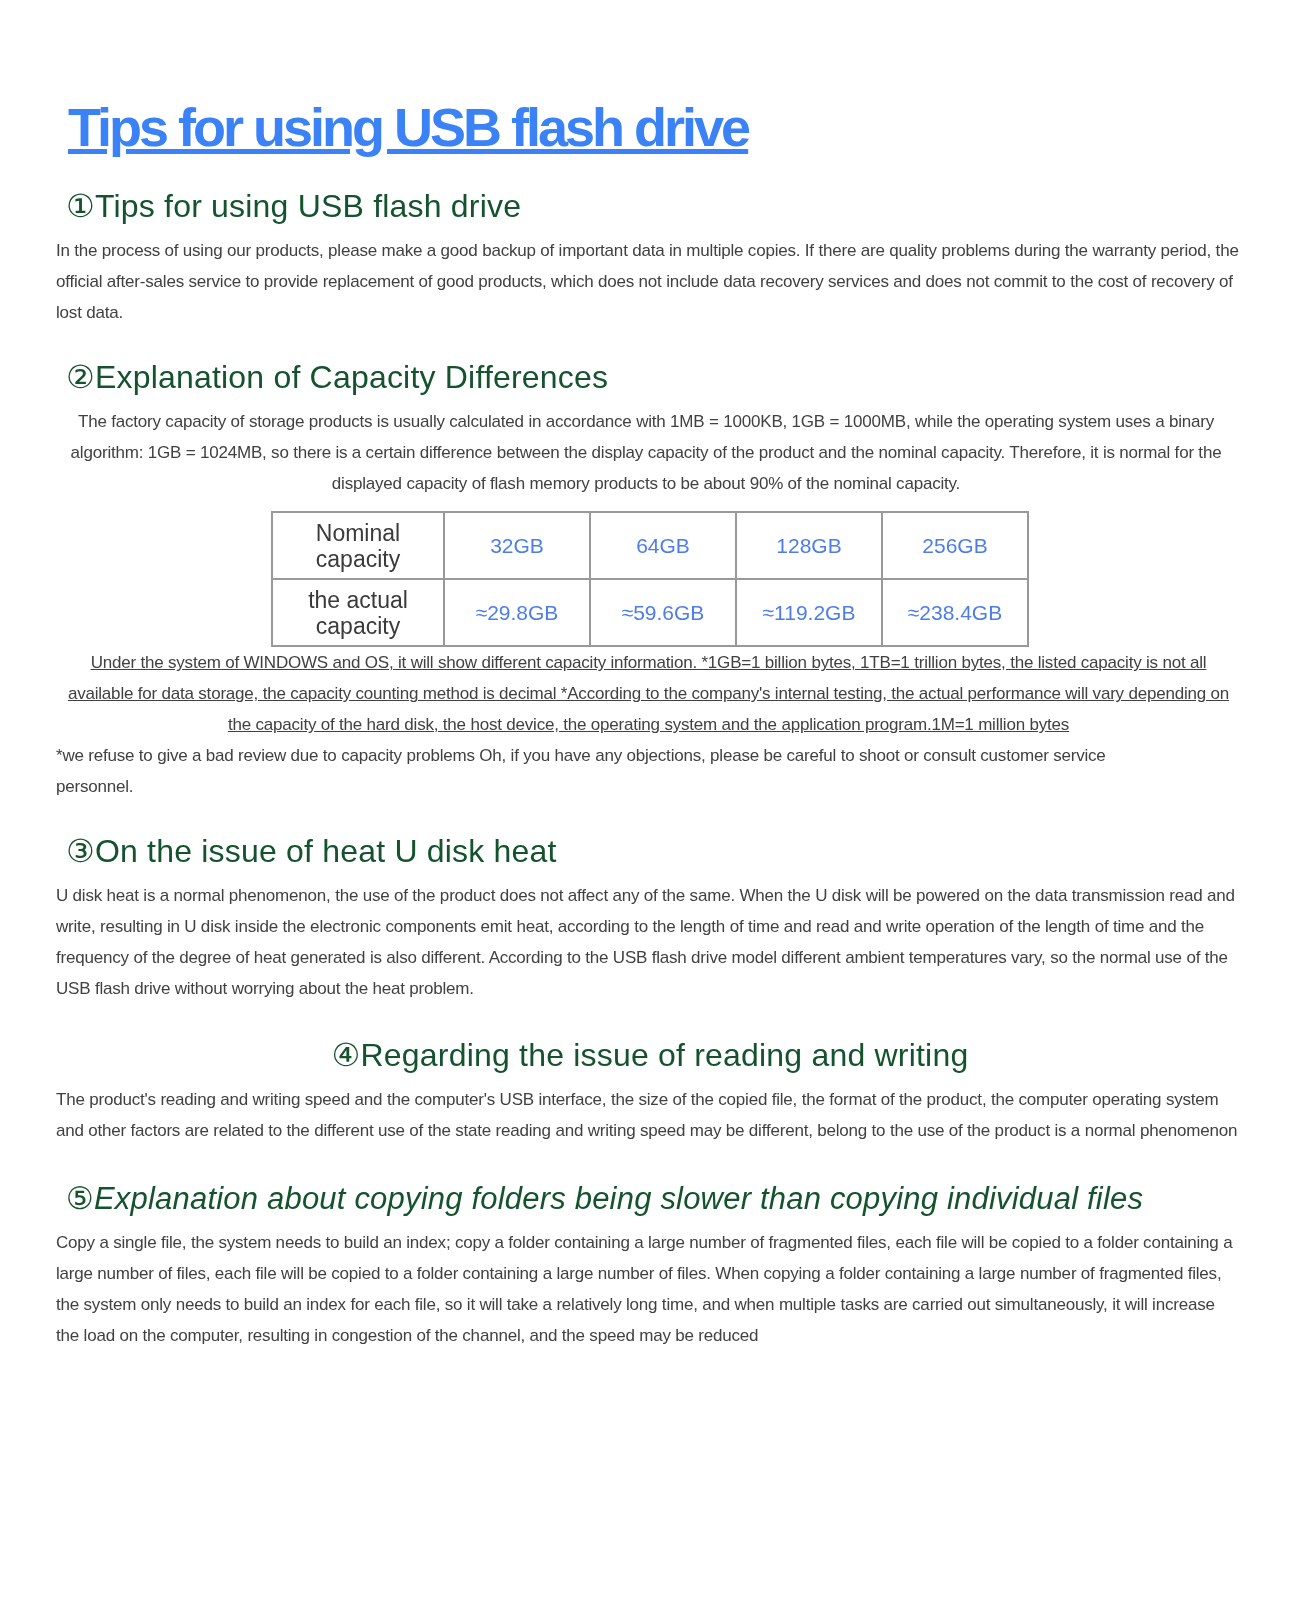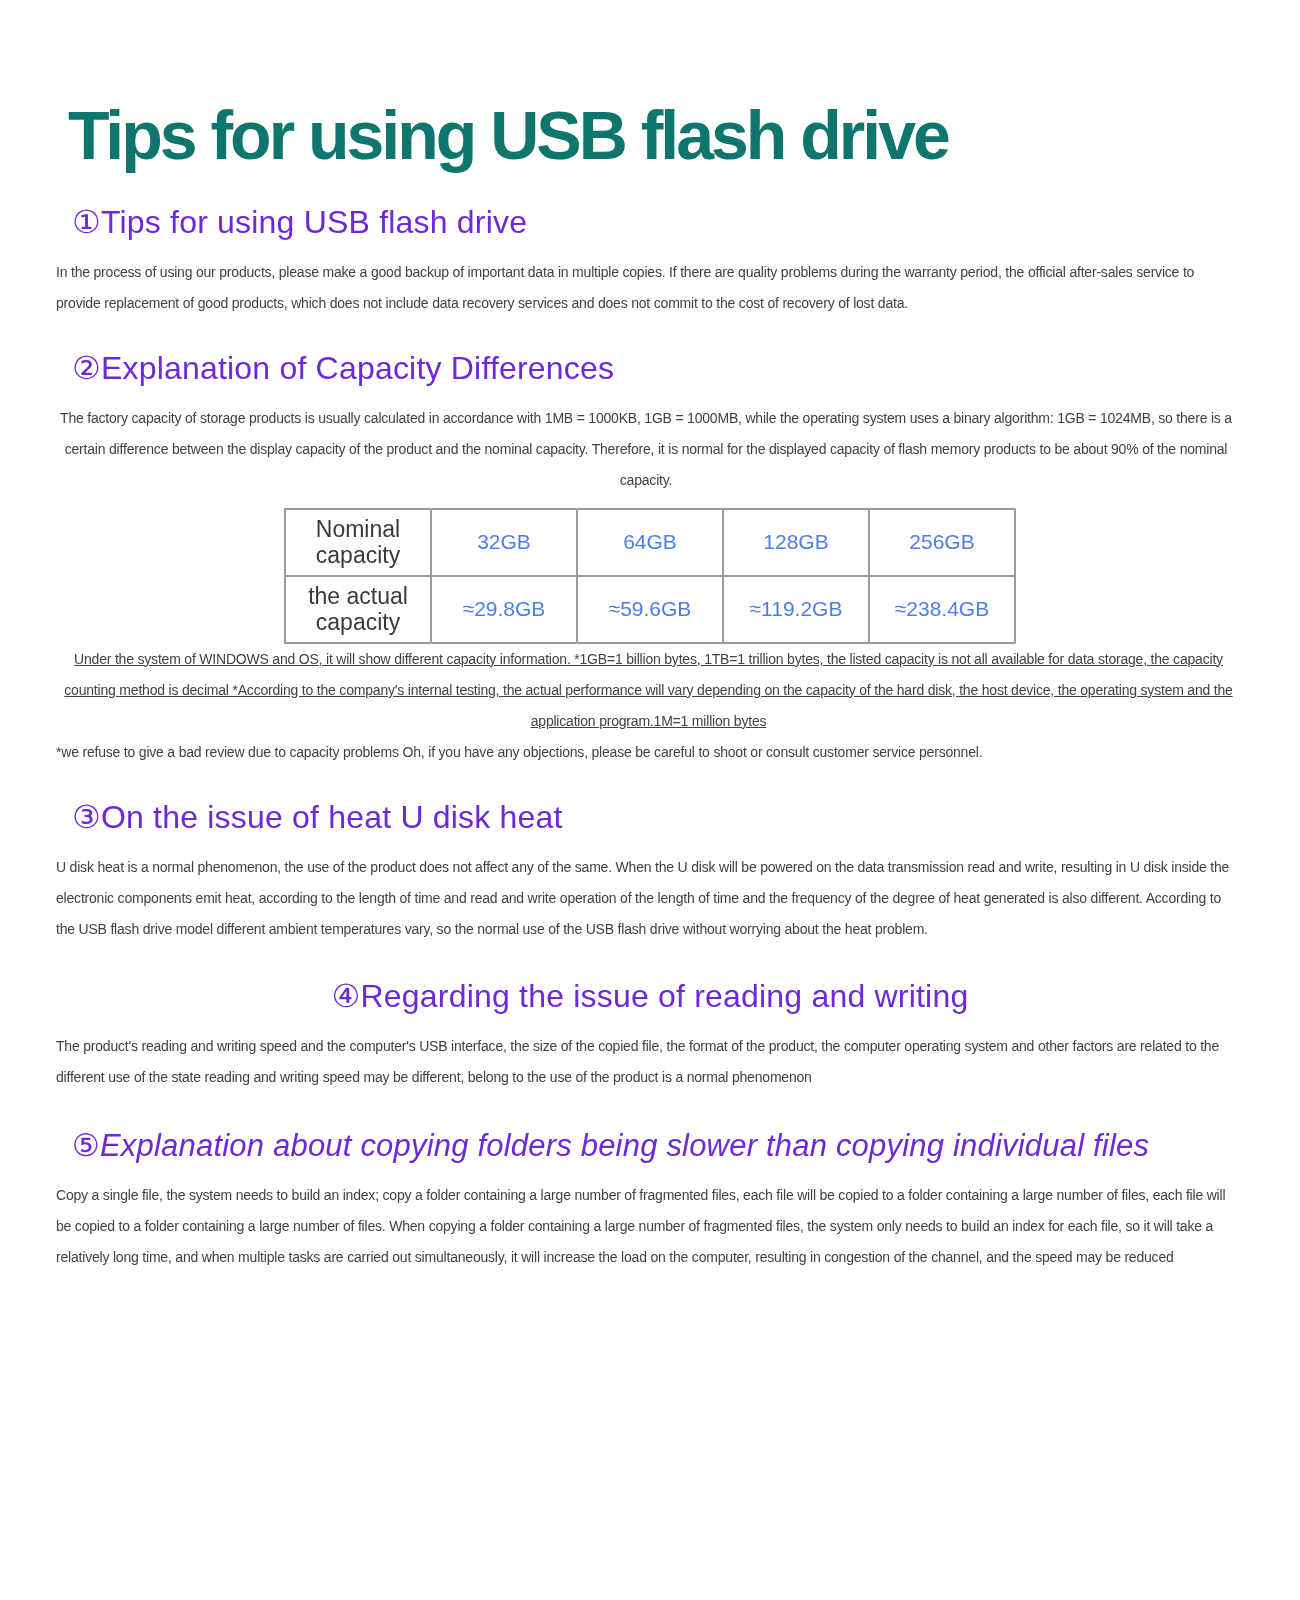--- a/index.html
+++ b/index.html
@@ -11,42 +11,43 @@
     width: 1300px;
     height: 1600px;
     font-family: "Liberation Sans", "DejaVu Sans", sans-serif;
     color: #414141;
     overflow: hidden;
   }
   .page {
     padding: 0 56px;
   }
   .main-title {
-    font-size: 68px;
+    font-size: 54px;
     font-weight: bold;
-    color: #0f766e;
+    color: #3b82f6;
     letter-spacing: -3px;
     margin: 98px 0 0 12px;
     line-height: 1.1;
     white-space: nowrap;
+    text-decoration: underline;
   }
   .sec-heading {
     font-size: 32px;
     font-weight: 400;
-    color: #6d28d9;
-    margin: 16px;
+    color: #14532d;
+    margin: 10px;
     letter-spacing: 0.2px;
   }
   .h1 { margin-top: 30px; }
   .h2 { margin-top: 30px; }
   .h3 { margin-top: 30px; }
   .h4 { margin-top: 32px; text-align: center; }
   .h5 { margin-top: 34px; font-size: 31px; font-style: italic; }
   p.body {
-    font-size: 14px;
+    font-size: 17px;
     line-height: 31px;
     letter-spacing: -0.2px;
     margin: 0;
     color: #414141;
   }
   .p1 { margin-top: 16px; max-width: 1185px; }
   .sub-heading {
     font-size: 28px;
     font-weight: 400;
     color: #2563f0;
@@ -68,21 +69,21 @@
     border: 2px solid #999999;
     text-align: center;
     vertical-align: middle;
     height: 53px;
   }
   td.tl {
     width: 136px;
     font-size: 23px;
     line-height: 26px;
     color: #3a3a3a;
-    padding: 6px 4px;
+    padding: 6px 17px;
   }
   td.tv {
     width: 112px;
     font-size: 21px;
     color: #4d7de9;
     padding: 6px 16px;
   }
   .note1 {
     margin-top: 12px;
     text-align: center;

